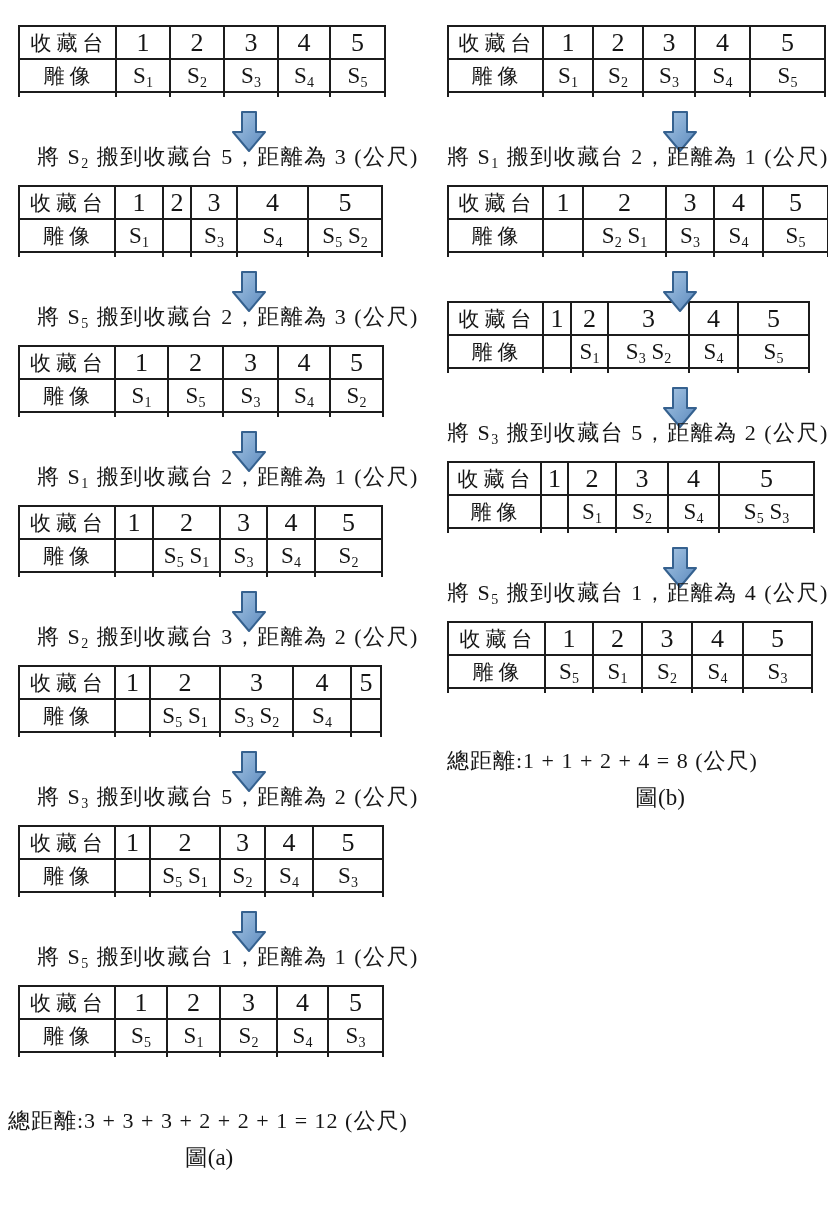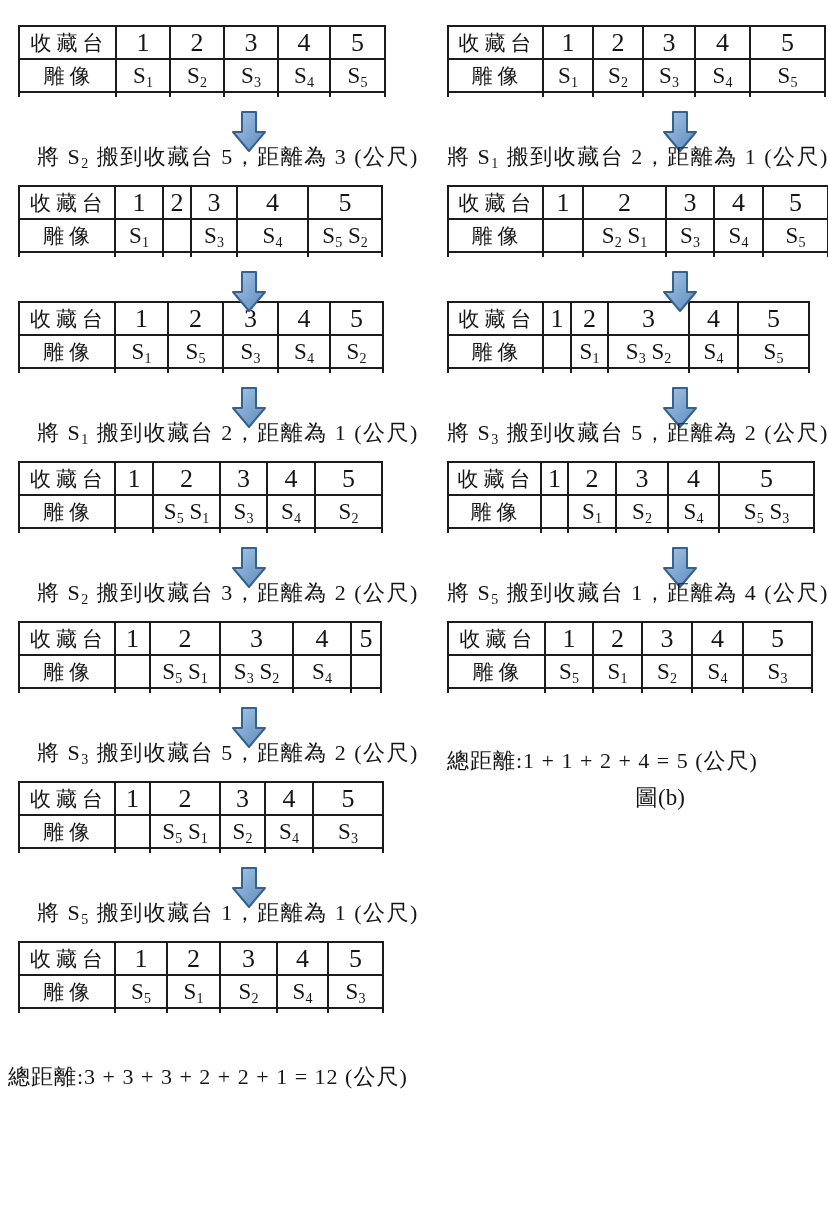--- a/index.html
+++ b/index.html
@@ -188,20 +188,21 @@
               <td></td>
               <td></td>
             </tr>
       </tbody>
     </table>
     <div class="arrow-wrap">
       <svg width="36" height="42" viewBox="0 0 36 42">
         <path d="M11,1 L25,1 L25,21 L34,21 L18,40 L2,21 L11,21 Z" fill="url(#arrowGrad)" stroke="#35618f" stroke-width="2" stroke-linejoin="round"></path>
       </svg>
     </div>
+    <div class="move-text">將 S<sub>5</sub> 搬到收藏台 2，距離為 3 (公尺)</div>
   </div>
 
   <div class="step">
     <table class="state-table" style="width: 364px;">
       <colgroup>
             <col style="width: 96px;">
             <col style="width: 53px;">
             <col style="width: 55px;">
             <col style="width: 55px;">
             <col style="width: 52px;">
@@ -412,20 +413,21 @@
               <td></td>
               <td></td>
             </tr>
       </tbody>
     </table>
 
   </div>
 
   <div class="figure-footer">
     <div class="total">總距離:3 + 3 + 3 + 2 + 2 + 1 = 12 (公尺)</div>
+    <div class="caption">圖(a)</div>
   </div>
 </div>
 
   <div class="col col-b">
 
   <div class="step">
     <table class="state-table" style="width: 377px;">
       <colgroup>
             <col style="width: 95px;">
             <col style="width: 50px;">
@@ -637,18 +639,18 @@
               <td></td>
               <td></td>
               <td></td>
             </tr>
       </tbody>
     </table>
 
   </div>
 
   <div class="figure-footer">
-    <div class="total">總距離:1 + 1 + 2 + 4 = 5 (公尺)</div>
+    <div class="total">總距離:1 + 1 + 2 + 4 = 8 (公尺)</div>
     <div class="caption">圖(b)</div>
   </div>
 </div>
 
 </div>
 
 </body></html>

